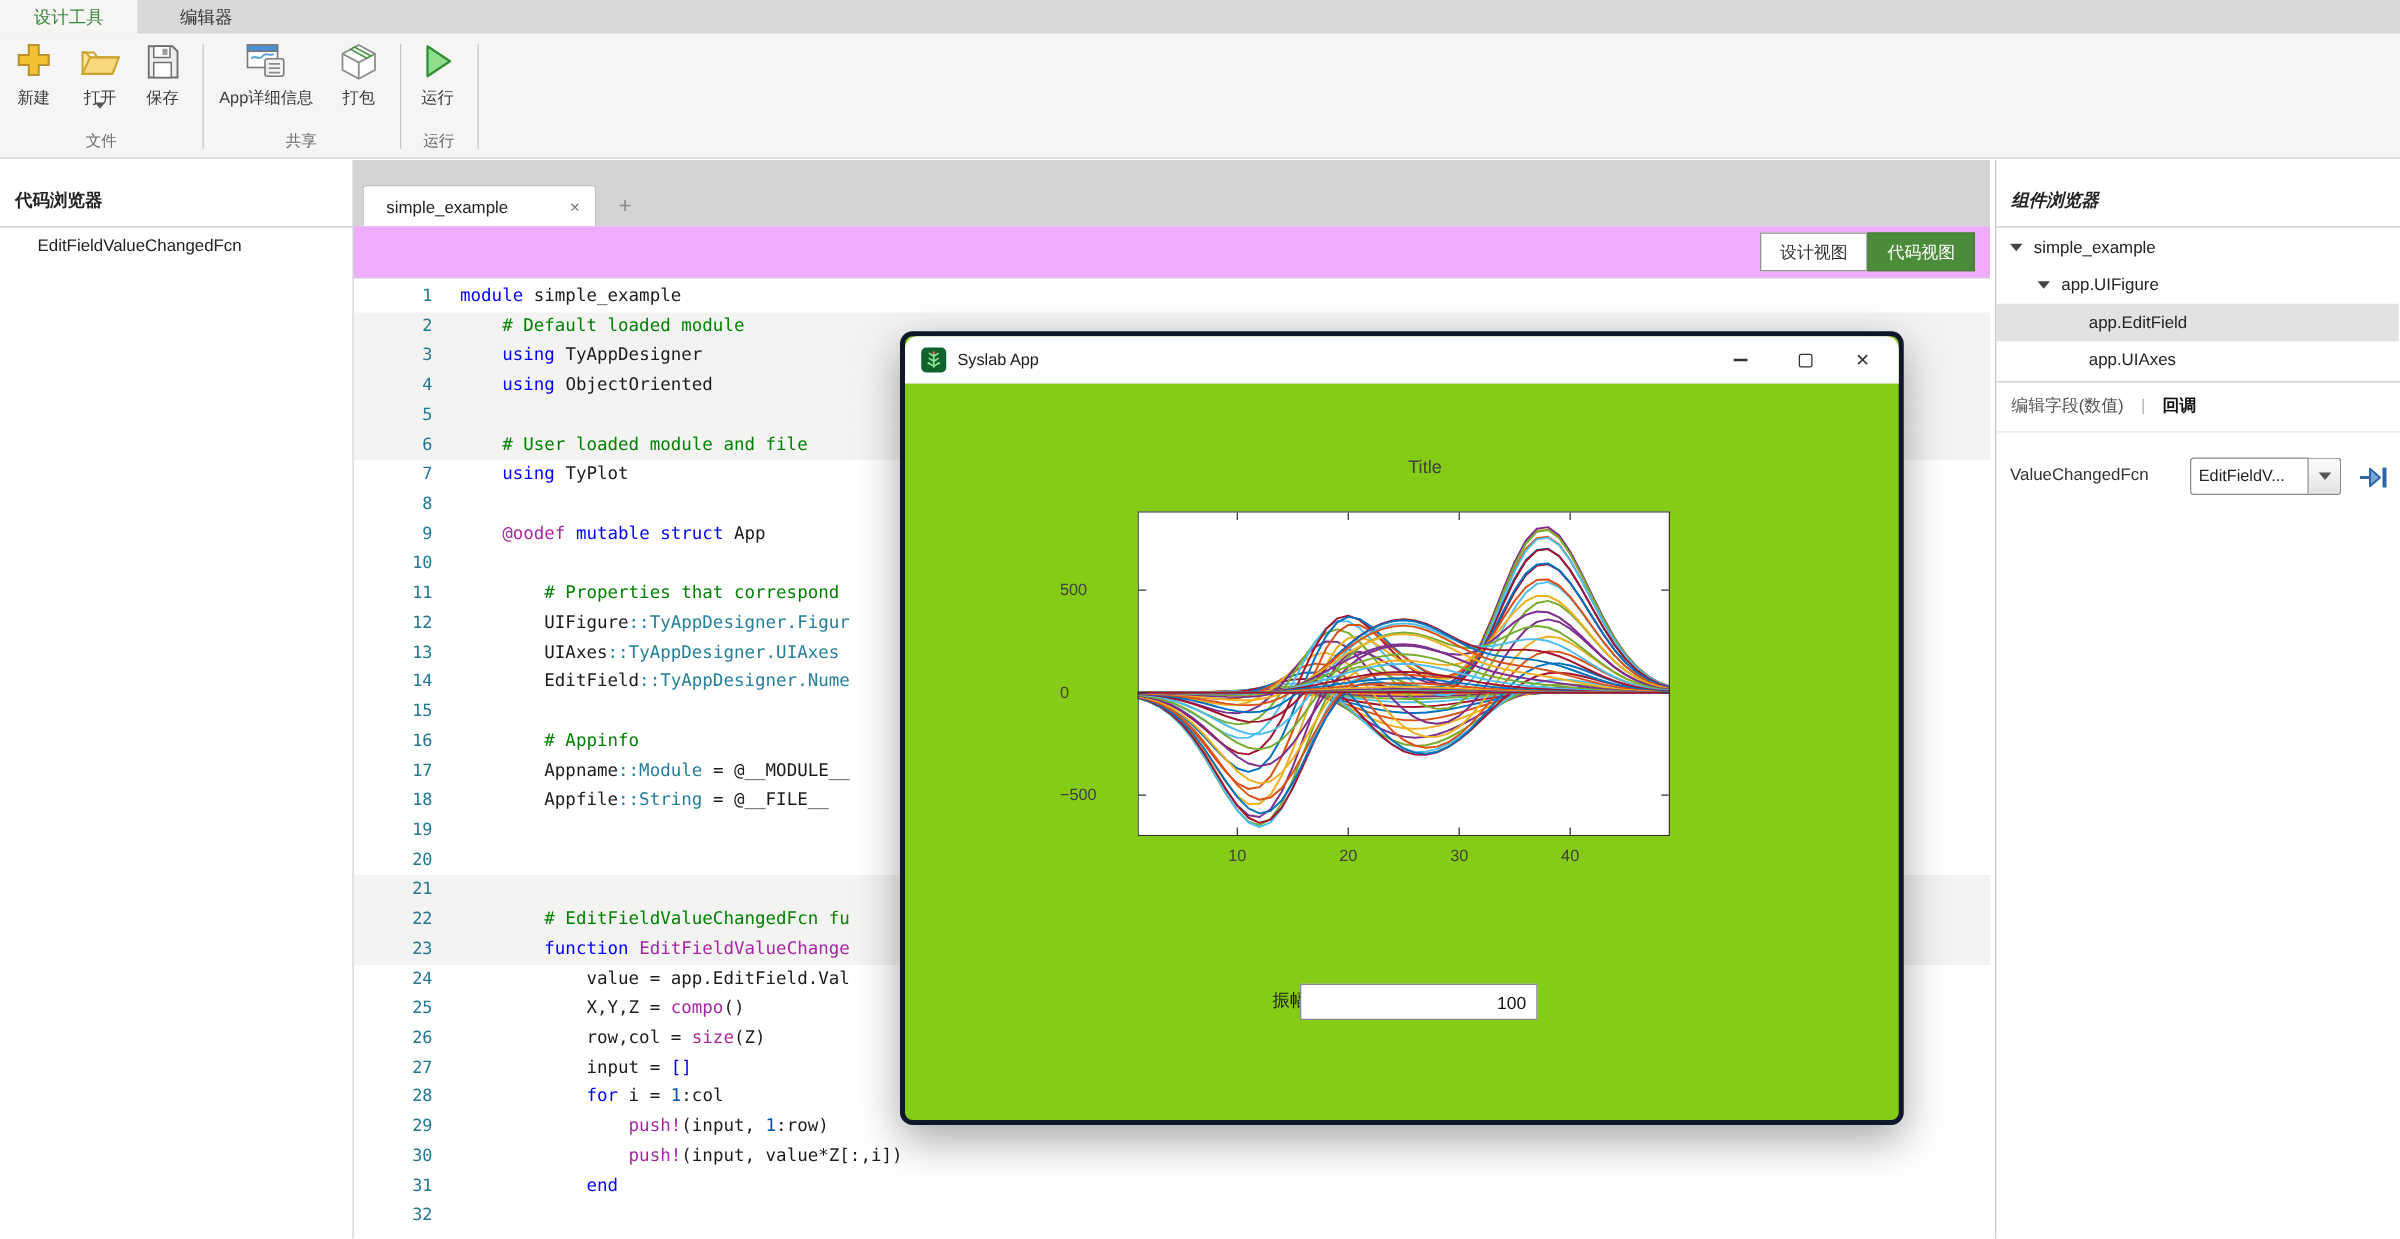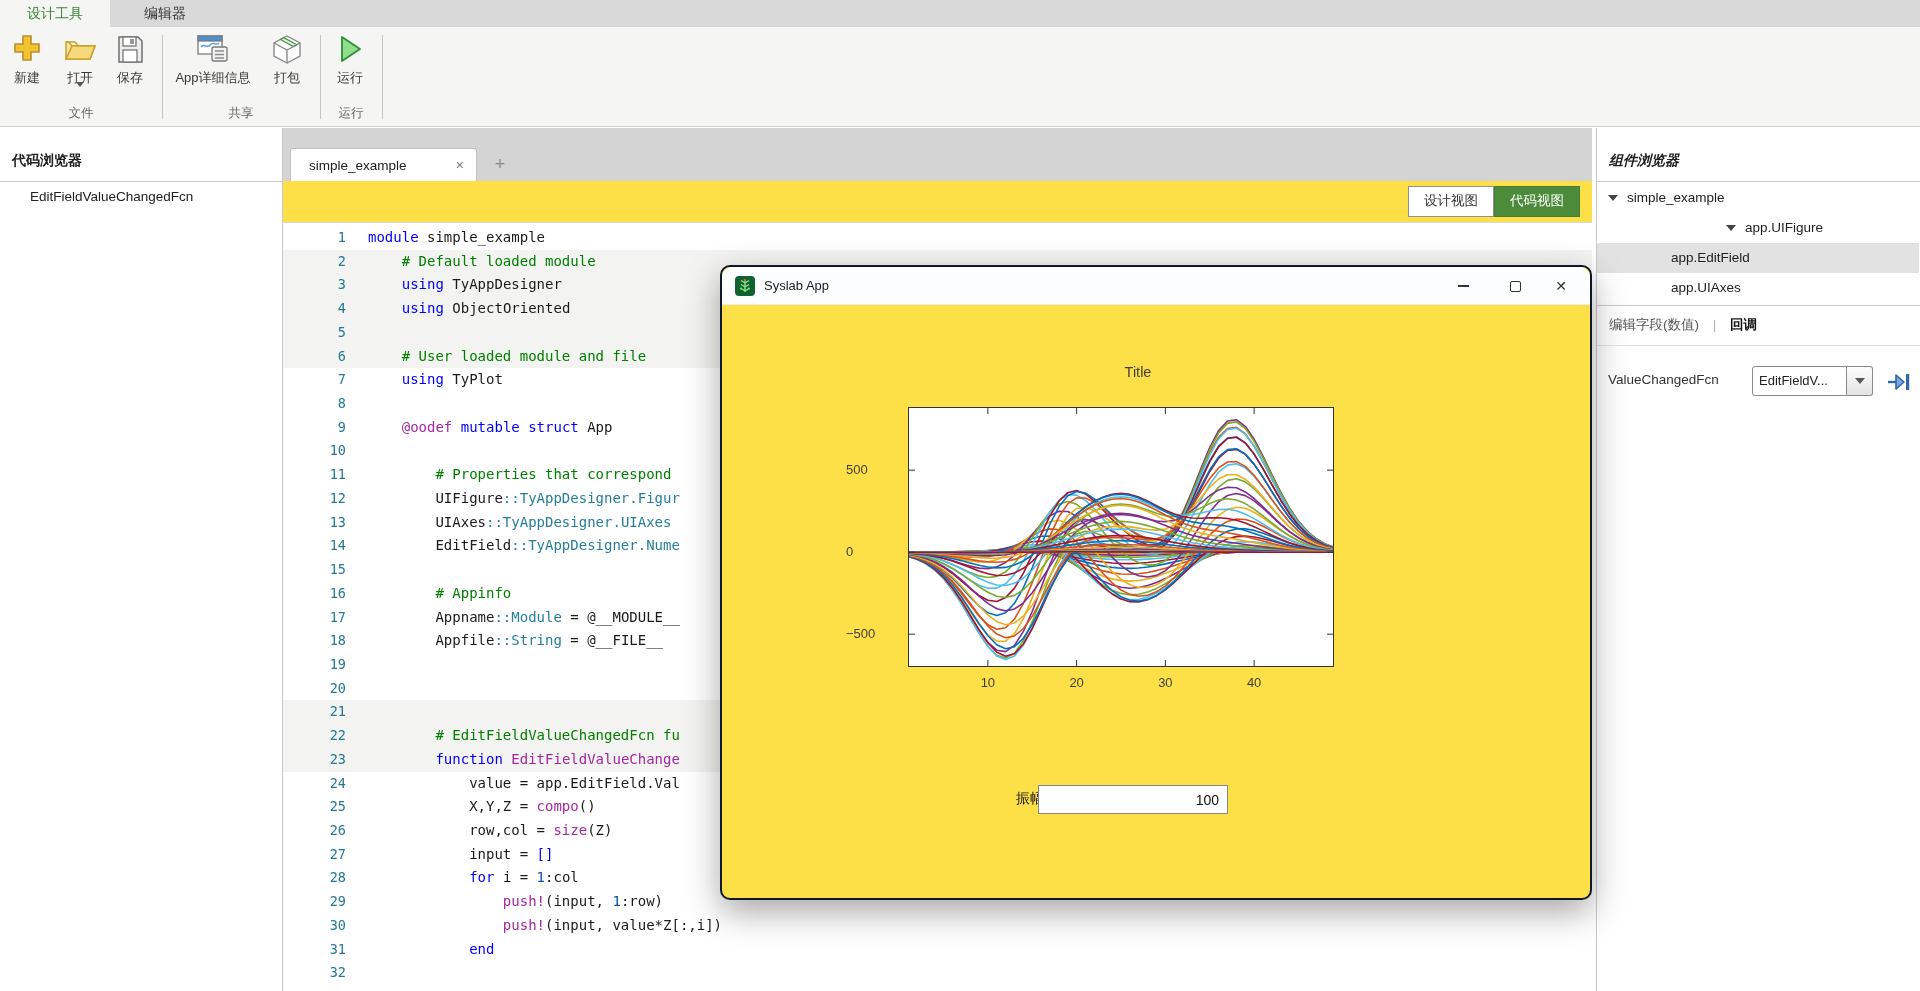--- a/index.html
+++ b/index.html
@@ -34,22 +34,22 @@
 
   
   .ed-tabstrip { position:absolute; left:283px; top:128px; width:1309px; height:53px; background:#d4d4d4; }
   .ed-tab { position:absolute; left:7px; bottom:0; width:187px; height:33px; background:#fff;
     border:1px solid #c0c0c0; border-bottom:none; border-radius:3px 3px 0 0;
     display:flex; align-items:center; padding:0 10px 0 18px; }
   .ed-tab .tl { font-size:13.5px; color:#222; flex:1; }
   .ed-tab .tx { font-size:14px; color:#777; cursor:pointer; padding:0 2px; }
   .ed-newtab { position:absolute; left:204px; bottom:4px; width:26px; height:26px; text-align:center;
     line-height:26px; font-size:18px; color:#8a8a8a; cursor:pointer; }
-  .ed-toolbar { position:absolute; left:283px; top:181px; width:1309px; height:42px; background:#fde047;
-    border-bottom:1px solid #d8d8d8;font-family:Liberation Mono, monospace; }
+  .ed-toolbar { position:absolute; left:283px; top:181px; width:1309px; height:42px; background:#f0abfc;
+    border-bottom:1px solid #d8d8d8; }
   .view-toggle { position:absolute; right:12px; top:5px; display:flex; }
   .vt-btn { height:31px; line-height:29px; padding:0 15px; font-size:13.5px; cursor:pointer; }
   .vt-btn.design { background:#fff; border:1px solid #919191; color:#333; }
   .vt-btn.code { background:#4c8b3a; border:1px solid #447d33; color:#fff; }
 
   .code-area { position:absolute; left:283px; top:223px; width:1309px; height:768px; background:#fff;
     overflow:hidden; padding-top:3px; }
   .code-row { display:flex; height:23.72px; font-family:"DejaVu Sans Mono", monospace;
     font-size:14px; line-height:23.72px; white-space:pre; }
   .code-row.hl { background:#f3f3f1; }
@@ -78,22 +78,22 @@
     border-radius:3px 0 0 3px; font-size:13px; color:#222; line-height:28px; padding:0 6px;
     overflow:hidden; white-space:nowrap; }
   .dd-btn { width:26px; height:30px; background:linear-gradient(#fdfdfd,#e2e2e2);
     border:1px solid #8a8a8a; border-left:none; border-radius:0 3px 3px 0; cursor:pointer;
     display:flex; align-items:center; justify-content:center; }
   .dd-btn .car { width:0; height:0; border-left:5px solid transparent; border-right:5px solid transparent;
     border-top:6px solid #555; }
   .jump-btn { position:absolute; left:1886px; top:372px; cursor:pointer; }
 
   
-  .app-window { position:absolute; left:720px; top:265px; width:872px; height:635px;
-    background:#fde047; border:2px solid #0f172a; border-radius:10px;
+  .app-window { position:absolute; left:720px; top:265px; width:803px; height:635px;
+    background:#84cc16; border:4px solid #0f172a; border-radius:10px;
     box-shadow:0 12px 34px rgba(0,0,0,0.35); z-index:50; }
   .aw-titlebar { position:absolute; left:0; top:0; width:100%; height:38px; background:#fcfdff;
     border-radius:10px 10px 0 0; border-bottom:1px solid #ececf2; }
   .aw-icon { position:absolute; left:13px; top:9px; width:20px; height:20px; border-radius:4px;
     background:#10632f; }
   .aw-title { position:absolute; left:42px; top:0; height:38px; line-height:38px; font-size:13px; color:#1b1b1b; }
   .aw-ctrl { position:absolute; top:0; width:46px; height:38px; display:flex; align-items:center;
     justify-content:center; cursor:pointer; }
   .ctrl-min { right:104px; } .ctrl-max { right:52px; } .ctrl-close { right:6px; }
   .glyph-min { width:11px; height:1.5px; background:#333; }
@@ -239,21 +239,21 @@
       <div class="code-row"><span class="ln">31</span><span class="ct"><span class="tok-pl">            </span><span class="tok-kw">end</span></span></div>
       <div class="code-row"><span class="ln">32</span></div>
     </div>
   <div class="v-divider" style="left:1596px;"></div>
 
   <div>
     <div class="panel-header" style="left:1609px;top:152px;font-style:italic;">组件浏览器</div>
     <div class="panel-rule" style="left:1597px;top:181px;width:323px;"></div>
     <div id="tree">
         <div class="tree-row" style="top: 183px; padding-left: 11px;"><span class="tree-arrow"></span><span>simple_example</span></div>
-        <div class="tree-row" style="top: 213px; padding-left: 33px; text-align: center;"><span class="tree-arrow"></span><span>app.UIFigure</span></div>
+        <div class="tree-row" style="top: 213px; padding-left: 33px;"><span class="tree-arrow"></span><span>app.UIFigure</span></div>
         <div class="tree-row selected" style="top: 243px; padding-left: 55px;"><span style="display: inline-block; width: 19px;"></span><span>app.EditField</span></div>
         <div class="tree-row" style="top: 273px; padding-left: 55px;"><span style="display: inline-block; width: 19px;"></span><span>app.UIAxes</span></div>
       </div>
     <div class="panel-rule" style="left:1597px;top:305px;width:323px;"></div>
     <div class="insp-tabs">
       <span class="insp-tab">编辑字段(数值)</span>
       <span class="insp-sep">|</span>
       <span class="insp-tab active">回调</span>
     </div>
     <div class="panel-rule" style="left:1597px;top:345px;width:323px;background:#e3e3e3;"></div>

